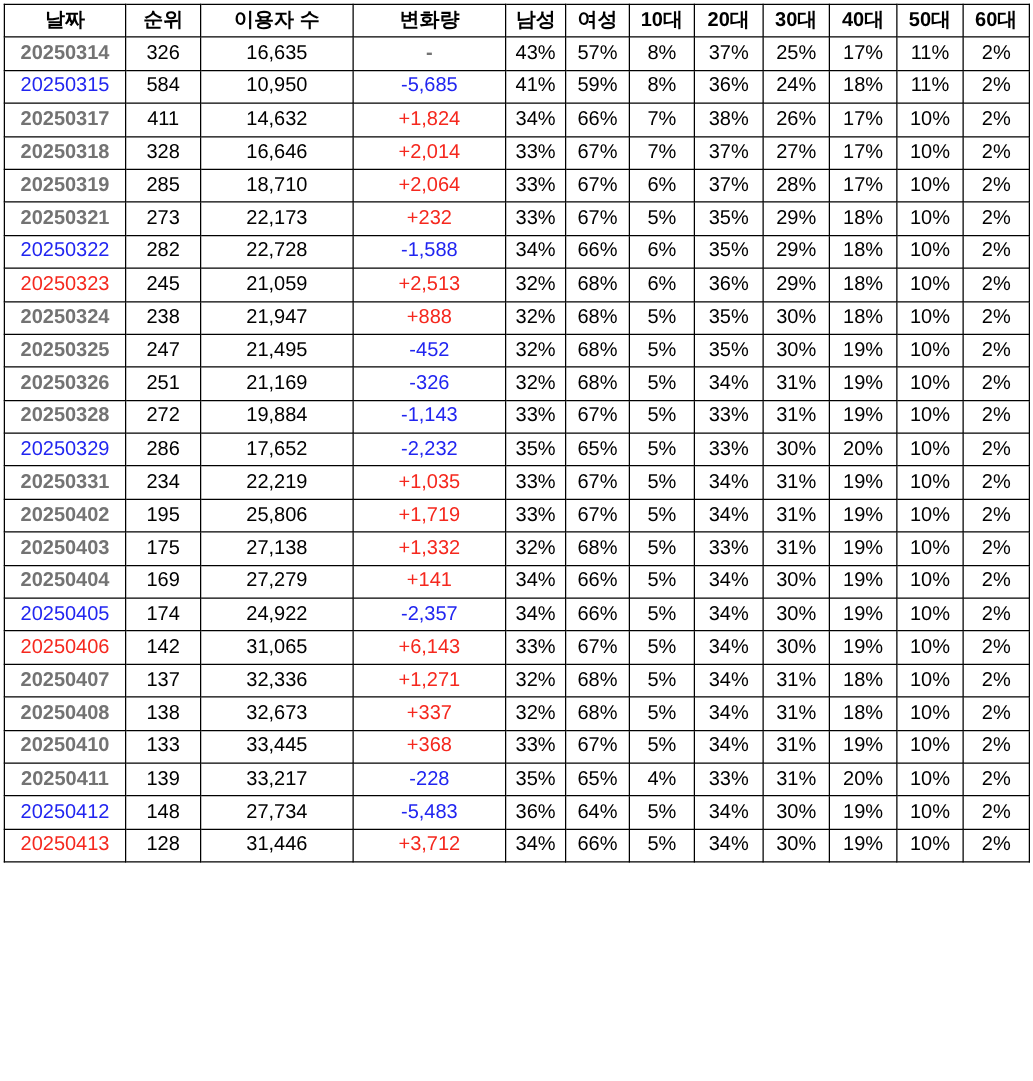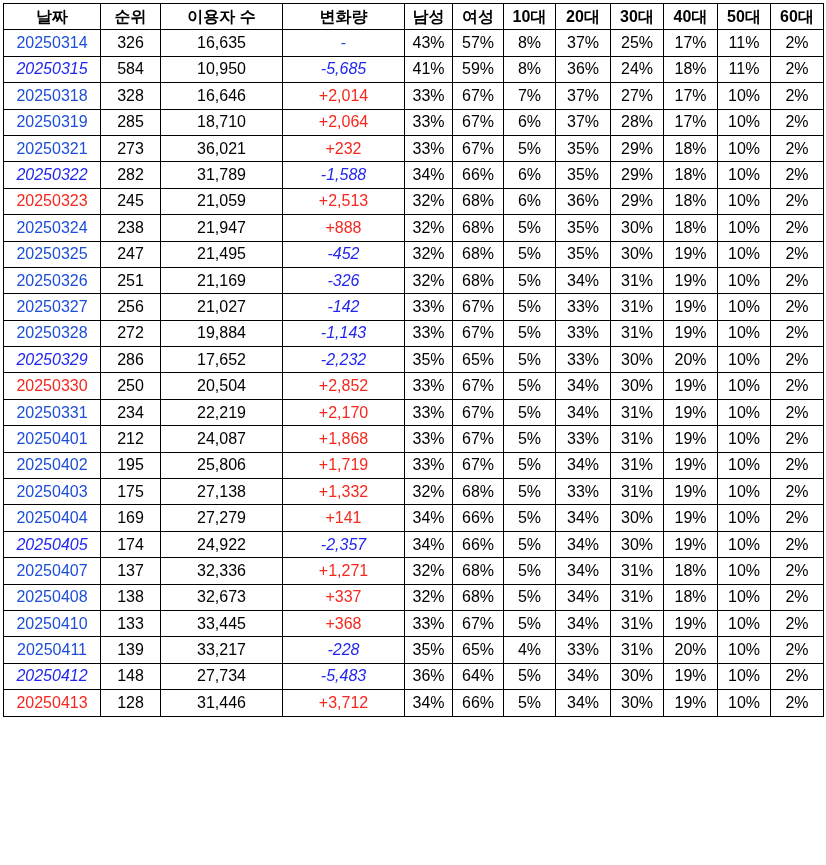--- a/index.html
+++ b/index.html
@@ -31,23 +31,23 @@
     line-height: 1;
     padding: 0;
     white-space: nowrap;
     overflow: hidden;
     color: #000000;
     background: #ffffff;
   }
   th {
     font-weight: bold;
   }
-  td.c-blue { color: var(--blue, #2125f0); font-style: italic; }
+  td.c-blue { color: var(--blue, #2125f0); }
   td.c-red  { color: var(--red,  #f5281e); }
-  td.c-black{ color: #1d4ed8; }
+  td.c-black{ color: #737373; font-weight: bold; }
 </style>
 </head>
 <body>
 
 <div class="table-wrap">
   <table>
     <colgroup>
       <col style="width:97px">
       <col style="width:60px">
       <col style="width:122px">
@@ -100,20 +100,34 @@
           <td>41%</td>
           <td>59%</td>
           <td>8%</td>
           <td>36%</td>
           <td>24%</td>
           <td>18%</td>
           <td>11%</td>
           <td>2%</td>
         </tr>
         <tr>
+          <td class="c-black">20250317</td>
+          <td>411</td>
+          <td>14,632</td>
+          <td class="c-red">+1,824</td>
+          <td>34%</td>
+          <td>66%</td>
+          <td>7%</td>
+          <td>38%</td>
+          <td>26%</td>
+          <td>17%</td>
+          <td>10%</td>
+          <td>2%</td>
+        </tr>
+        <tr>
           <td class="c-black">20250318</td>
           <td>328</td>
           <td>16,646</td>
           <td class="c-red">+2,014</td>
           <td>33%</td>
           <td>67%</td>
           <td>7%</td>
           <td>37%</td>
           <td>27%</td>
           <td>17%</td>
@@ -130,35 +144,35 @@
           <td>6%</td>
           <td>37%</td>
           <td>28%</td>
           <td>17%</td>
           <td>10%</td>
           <td>2%</td>
         </tr>
         <tr>
           <td class="c-black">20250321</td>
           <td>273</td>
-          <td>36,021</td>
+          <td>22,173</td>
           <td class="c-red">+232</td>
           <td>33%</td>
           <td>67%</td>
           <td>5%</td>
           <td>35%</td>
           <td>29%</td>
           <td>18%</td>
           <td>10%</td>
           <td>2%</td>
         </tr>
         <tr>
           <td class="c-blue">20250322</td>
           <td>282</td>
-          <td>31,789</td>
+          <td>22,728</td>
           <td class="c-blue">-1,588</td>
           <td>34%</td>
           <td>66%</td>
           <td>6%</td>
           <td>35%</td>
           <td>29%</td>
           <td>18%</td>
           <td>10%</td>
           <td>2%</td>
         </tr>
@@ -212,34 +226,20 @@
           <td>32%</td>
           <td>68%</td>
           <td>5%</td>
           <td>34%</td>
           <td>31%</td>
           <td>19%</td>
           <td>10%</td>
           <td>2%</td>
         </tr>
         <tr>
-          <td class="c-black">20250327</td>
-          <td>256</td>
-          <td>21,027</td>
-          <td class="c-blue">-142</td>
-          <td>33%</td>
-          <td>67%</td>
-          <td>5%</td>
-          <td>33%</td>
-          <td>31%</td>
-          <td>19%</td>
-          <td>10%</td>
-          <td>2%</td>
-        </tr>
-        <tr>
           <td class="c-black">20250328</td>
           <td>272</td>
           <td>19,884</td>
           <td class="c-blue">-1,143</td>
           <td>33%</td>
           <td>67%</td>
           <td>5%</td>
           <td>33%</td>
           <td>31%</td>
           <td>19%</td>
@@ -254,56 +254,28 @@
           <td>35%</td>
           <td>65%</td>
           <td>5%</td>
           <td>33%</td>
           <td>30%</td>
           <td>20%</td>
           <td>10%</td>
           <td>2%</td>
         </tr>
         <tr>
-          <td class="c-red">20250330</td>
-          <td>250</td>
-          <td>20,504</td>
-          <td class="c-red">+2,852</td>
-          <td>33%</td>
-          <td>67%</td>
-          <td>5%</td>
-          <td>34%</td>
-          <td>30%</td>
-          <td>19%</td>
-          <td>10%</td>
-          <td>2%</td>
-        </tr>
-        <tr>
           <td class="c-black">20250331</td>
           <td>234</td>
           <td>22,219</td>
-          <td class="c-red">+2,170</td>
-          <td>33%</td>
-          <td>67%</td>
-          <td>5%</td>
-          <td>34%</td>
-          <td>31%</td>
-          <td>19%</td>
-          <td>10%</td>
-          <td>2%</td>
-        </tr>
-        <tr>
-          <td class="c-black">20250401</td>
-          <td>212</td>
-          <td>24,087</td>
-          <td class="c-red">+1,868</td>
-          <td>33%</td>
-          <td>67%</td>
-          <td>5%</td>
-          <td>33%</td>
+          <td class="c-red">+1,035</td>
+          <td>33%</td>
+          <td>67%</td>
+          <td>5%</td>
+          <td>34%</td>
           <td>31%</td>
           <td>19%</td>
           <td>10%</td>
           <td>2%</td>
         </tr>
         <tr>
           <td class="c-black">20250402</td>
           <td>195</td>
           <td>25,806</td>
           <td class="c-red">+1,719</td>
@@ -344,20 +316,34 @@
           <td>10%</td>
           <td>2%</td>
         </tr>
         <tr>
           <td class="c-blue">20250405</td>
           <td>174</td>
           <td>24,922</td>
           <td class="c-blue">-2,357</td>
           <td>34%</td>
           <td>66%</td>
+          <td>5%</td>
+          <td>34%</td>
+          <td>30%</td>
+          <td>19%</td>
+          <td>10%</td>
+          <td>2%</td>
+        </tr>
+        <tr>
+          <td class="c-red">20250406</td>
+          <td>142</td>
+          <td>31,065</td>
+          <td class="c-red">+6,143</td>
+          <td>33%</td>
+          <td>67%</td>
           <td>5%</td>
           <td>34%</td>
           <td>30%</td>
           <td>19%</td>
           <td>10%</td>
           <td>2%</td>
         </tr>
         <tr>
           <td class="c-black">20250407</td>
           <td>137</td>

